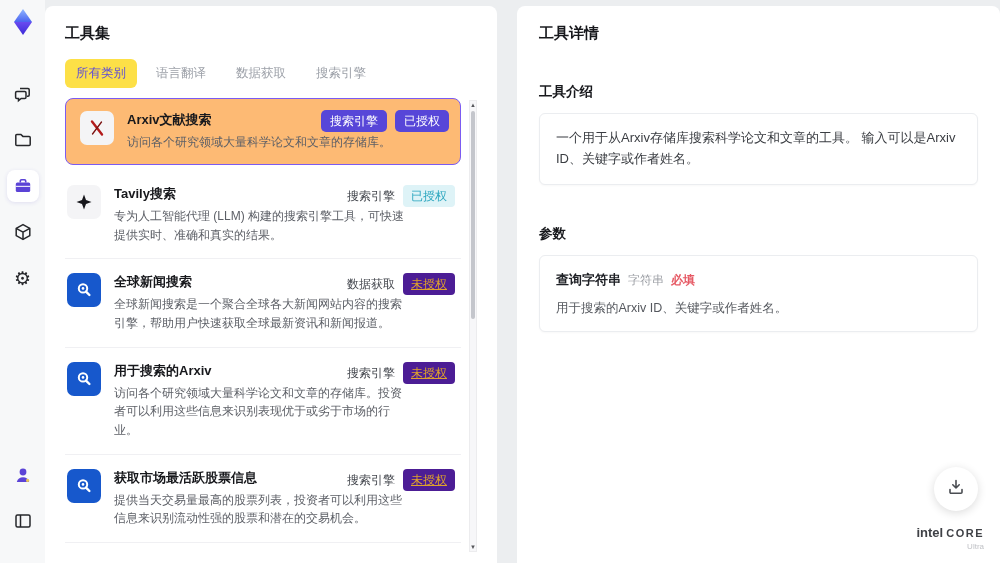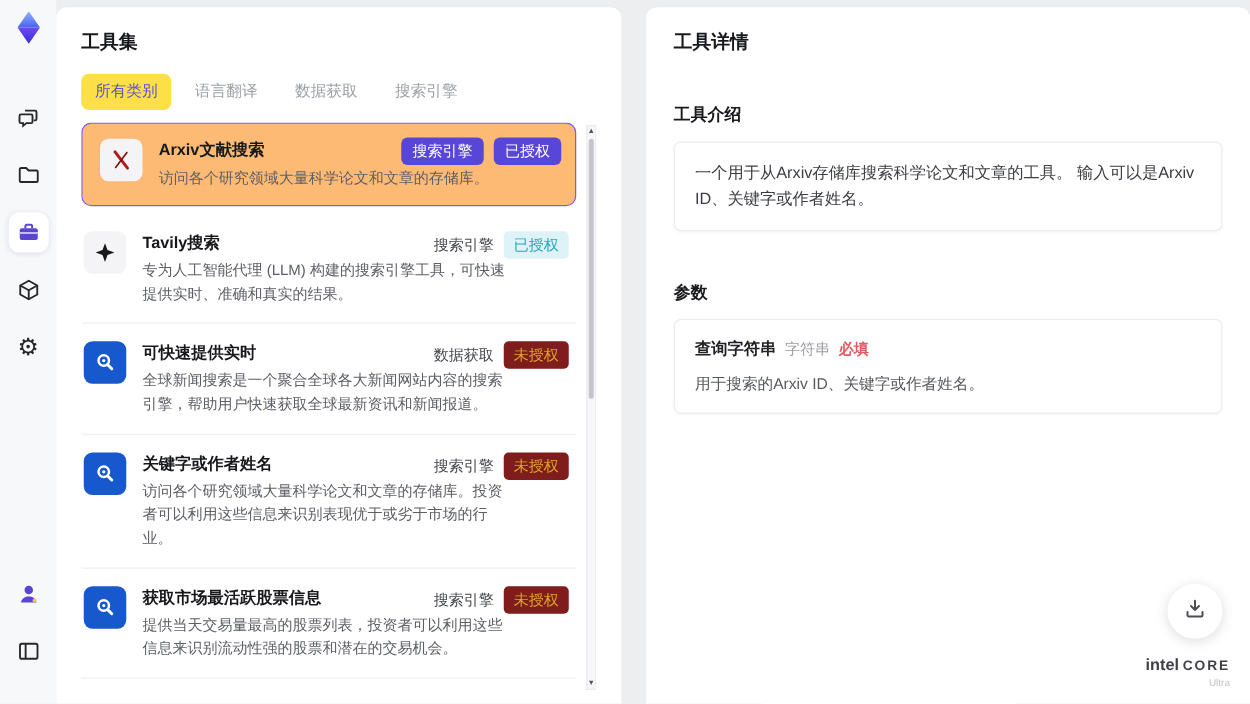--- a/index.html
+++ b/index.html
@@ -37,21 +37,21 @@
   .tool-icon { width:34px; height:34px; border-radius:7px; background:#f4f4f6; display:flex; align-items:center; justify-content:center; margin-right:13px; flex-shrink:0; }
   .tool-icon.blue { background:#1758cc; }
   .card-title { font-size:13px; font-weight:bold; color:#17181c; line-height:1.4; }
   .card-desc { font-size:12px; color:#5c5f66; line-height:1.55; margin-top:4px; max-width:295px; }
   .badges { position:absolute; top:14px; right:6px; display:flex; gap:8px; align-items:center; }
   .card.selected .badges { top:11px; right:11px; }
   .badge { font-size:12px; line-height:1; white-space:nowrap; }
   .badge.pill-purple { background:#5746d8; color:#ffffff; padding:5px 9px; border-radius:5px; }
   .badge.plain { color:#45484f; padding:5px 0; }
   .badge.pill-cyan { background:#def3f7; color:#2ba6bf; padding:5px 8px; border-radius:4px; }
-  .badge.pill-yellow { background:#7f1d1d; color:#dfa32b; padding:5px 8px; border-radius:4px; }
+  .badge.pill-yellow { background:#4c1d95; color:#dfa32b; padding:5px 8px; border-radius:4px;text-decoration:underline; }
 
   
   .scrollbar { position:absolute; right:0; top:2px; width:8px; height:452px; background:#f7f7f9; border:1px solid #ececee; }
   .scroll-arrow { position:absolute; left:0; width:100%; font-size:6px; color:#55565a; text-align:center; line-height:8px; }
   .scroll-arrow.up { top:0; }
   .scroll-arrow.down { bottom:0; }
   .scroll-thumb { position:absolute; left:1px; top:10px; width:4px; height:208px; background:#c4c6cc; border-radius:2px; }
 
   
   .section-heading { font-size:13.5px; font-weight:bold; color:#17181c; margin-top:40px; }
@@ -204,39 +204,39 @@
 
   <div class="card">
     <div class="tool-icon blue">
               <svg width="18" height="18" viewBox="0 0 18 18" fill="none">
                 <circle cx="8" cy="7.4" r="4.2" stroke="#ffffff" stroke-width="2"></circle>
                 <path d="M11 10.6 14.4 14" stroke="#ffffff" stroke-width="2.4" stroke-linecap="round"></path>
                 <circle cx="8" cy="7.4" r="1.3" fill="#ffffff"></circle>
               </svg>
             </div>
     <div class="card-body">
-      <div class="card-title">可快速提供实时</div>
+      <div class="card-title">全球新闻搜索</div>
       <div class="card-desc">全球新闻搜索是一个聚合全球各大新闻网站内容的搜索引擎，帮助用户快速获取全球最新资讯和新闻报道。</div>
     </div>
     <div class="badges">
       <span class="badge plain">数据获取</span>
       <span class="badge pill-yellow">未授权</span>
     </div>
   </div>
 
   <div class="card">
     <div class="tool-icon blue">
               <svg width="18" height="18" viewBox="0 0 18 18" fill="none">
                 <circle cx="8" cy="7.4" r="4.2" stroke="#ffffff" stroke-width="2"></circle>
                 <path d="M11 10.6 14.4 14" stroke="#ffffff" stroke-width="2.4" stroke-linecap="round"></path>
                 <circle cx="8" cy="7.4" r="1.3" fill="#ffffff"></circle>
               </svg>
             </div>
     <div class="card-body">
-      <div class="card-title">关键字或作者姓名</div>
+      <div class="card-title">用于搜索的Arxiv</div>
       <div class="card-desc">访问各个研究领域大量科学论文和文章的存储库。投资者可以利用这些信息来识别表现优于或劣于市场的行业。</div>
     </div>
     <div class="badges">
       <span class="badge plain">搜索引擎</span>
       <span class="badge pill-yellow">未授权</span>
     </div>
   </div>
 
   <div class="card">
     <div class="tool-icon blue">

